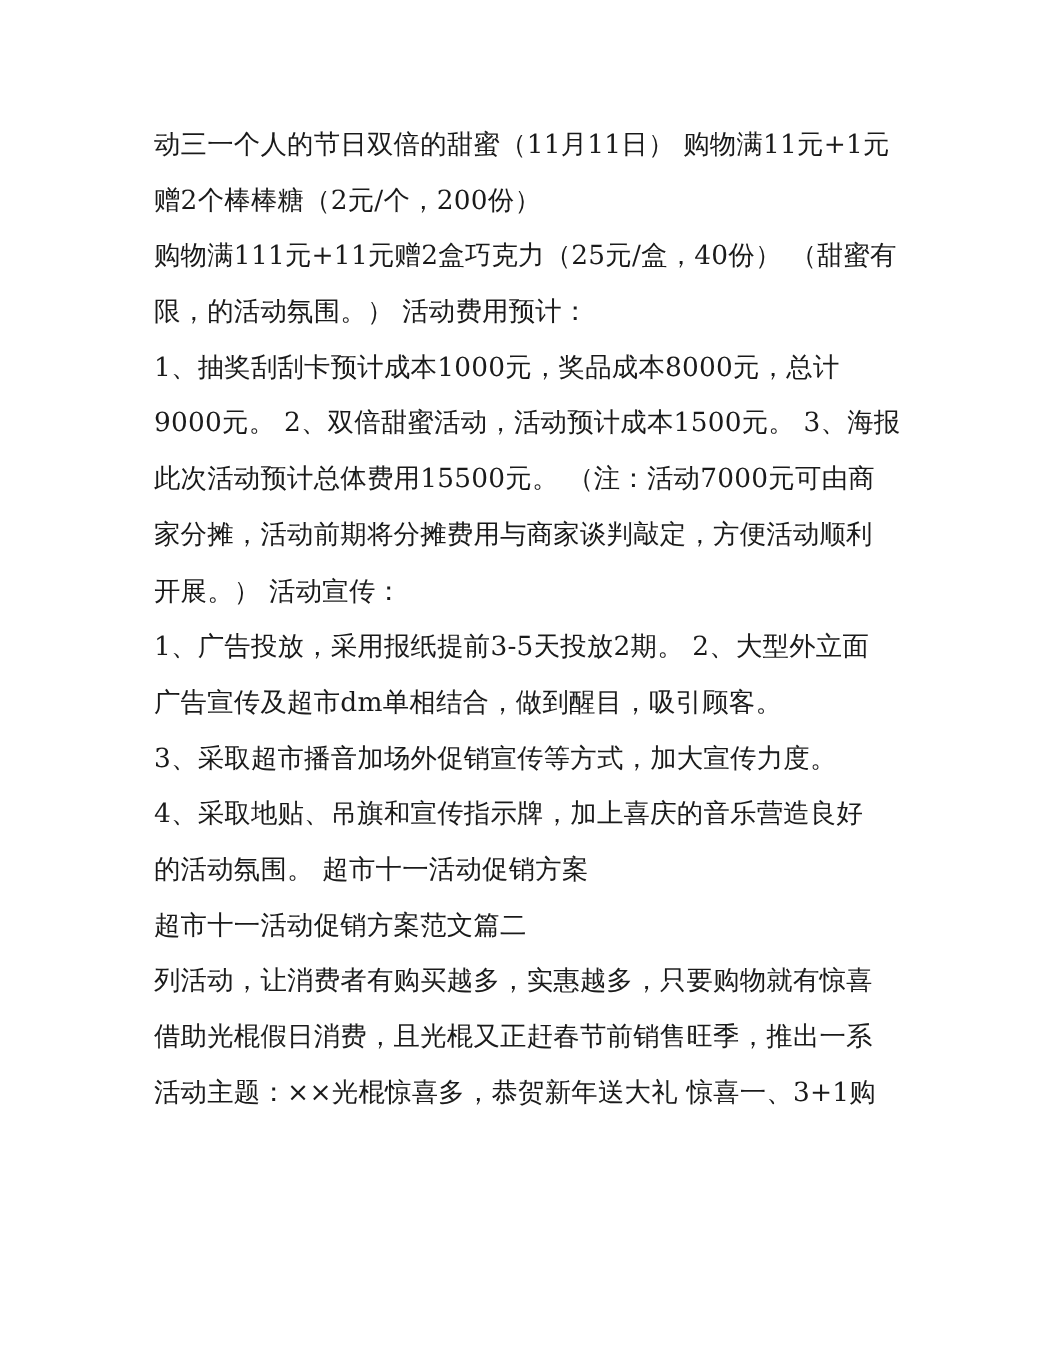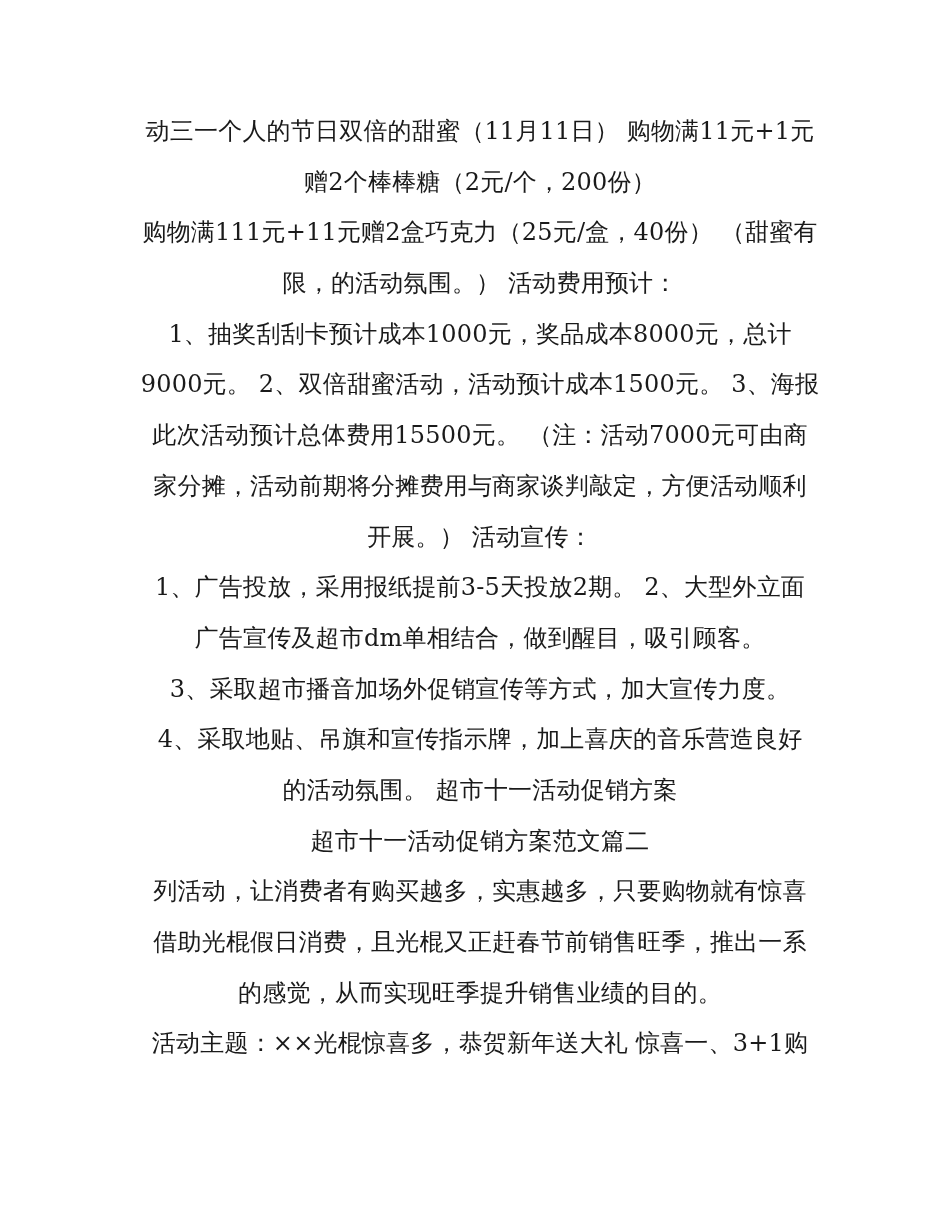--- a/index.html
+++ b/index.html
@@ -28,21 +28,20 @@
       left: 140px;
       top: 111px;
       width: 680px;
     }
     .line {
       height: 50.7px;
       line-height: 40px;
       font-size: 24px;
       white-space: nowrap;
       letter-spacing: 0.2px;
-      text-align: center;
     }
   </style>
 </head>
 <body>
 
 <div class="page">
   <div class="text-body">
     <div class="line">动三一个人的节日双倍的甜蜜（11月11日） 购物满11元+1元</div>
     <div class="line">赠2个棒棒糖（2元/个，200份）</div>
     <div class="line">购物满111元+11元赠2盒巧克力（25元/盒，40份） （甜蜜有</div>
@@ -53,16 +52,15 @@
     <div class="line">家分摊，活动前期将分摊费用与商家谈判敲定，方便活动顺利</div>
     <div class="line">开展。） 活动宣传：</div>
     <div class="line">1、广告投放，采用报纸提前3-5天投放2期。 2、大型外立面</div>
     <div class="line">广告宣传及超市dm单相结合，做到醒目，吸引顾客。</div>
     <div class="line">3、采取超市播音加场外促销宣传等方式，加大宣传力度。</div>
     <div class="line">4、采取地贴、吊旗和宣传指示牌，加上喜庆的音乐营造良好</div>
     <div class="line">的活动氛围。 超市十一活动促销方案</div>
     <div class="line">超市十一活动促销方案范文篇二</div>
     <div class="line">列活动，让消费者有购买越多，实惠越多，只要购物就有惊喜</div>
     <div class="line">借助光棍假日消费，且光棍又正赶春节前销售旺季，推出一系</div>
-    <div class="line">的感觉，从而实现旺季提升销售业绩的目的。</div>
     <div class="line">活动主题：××光棍惊喜多，恭贺新年送大礼 惊喜一、3+1购</div>
   </div>
 </div>
 
 </body></html>

